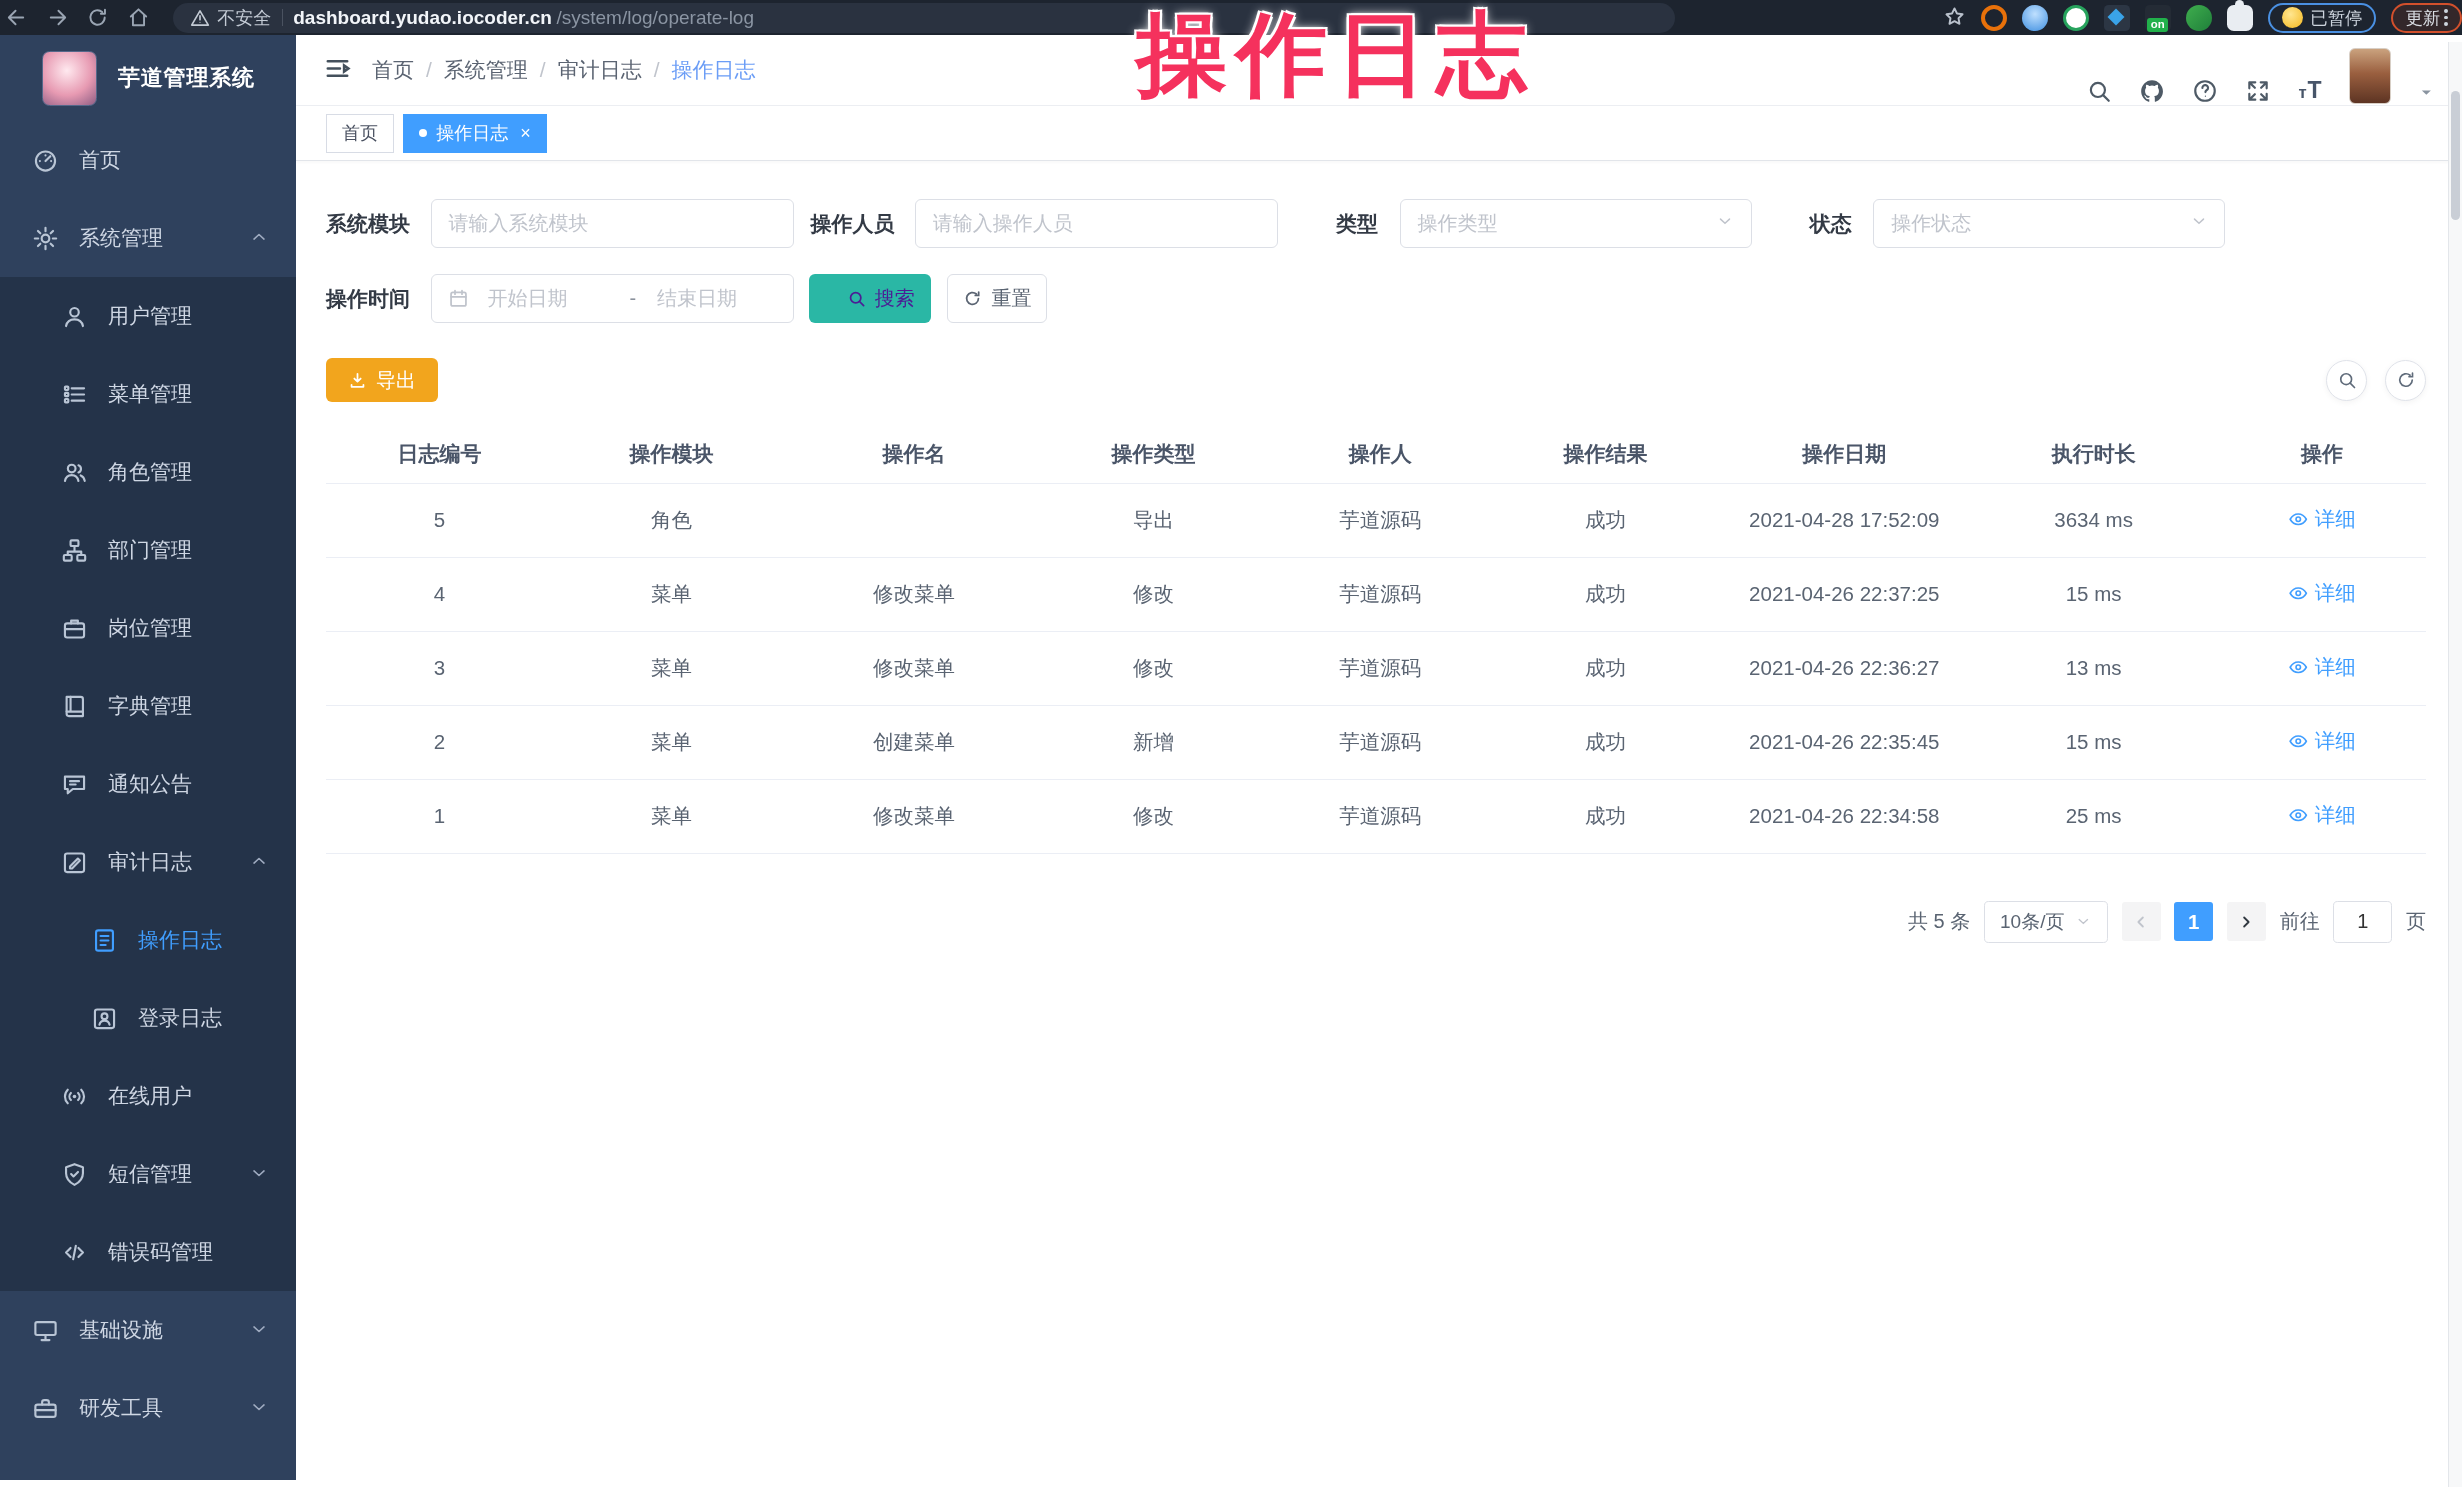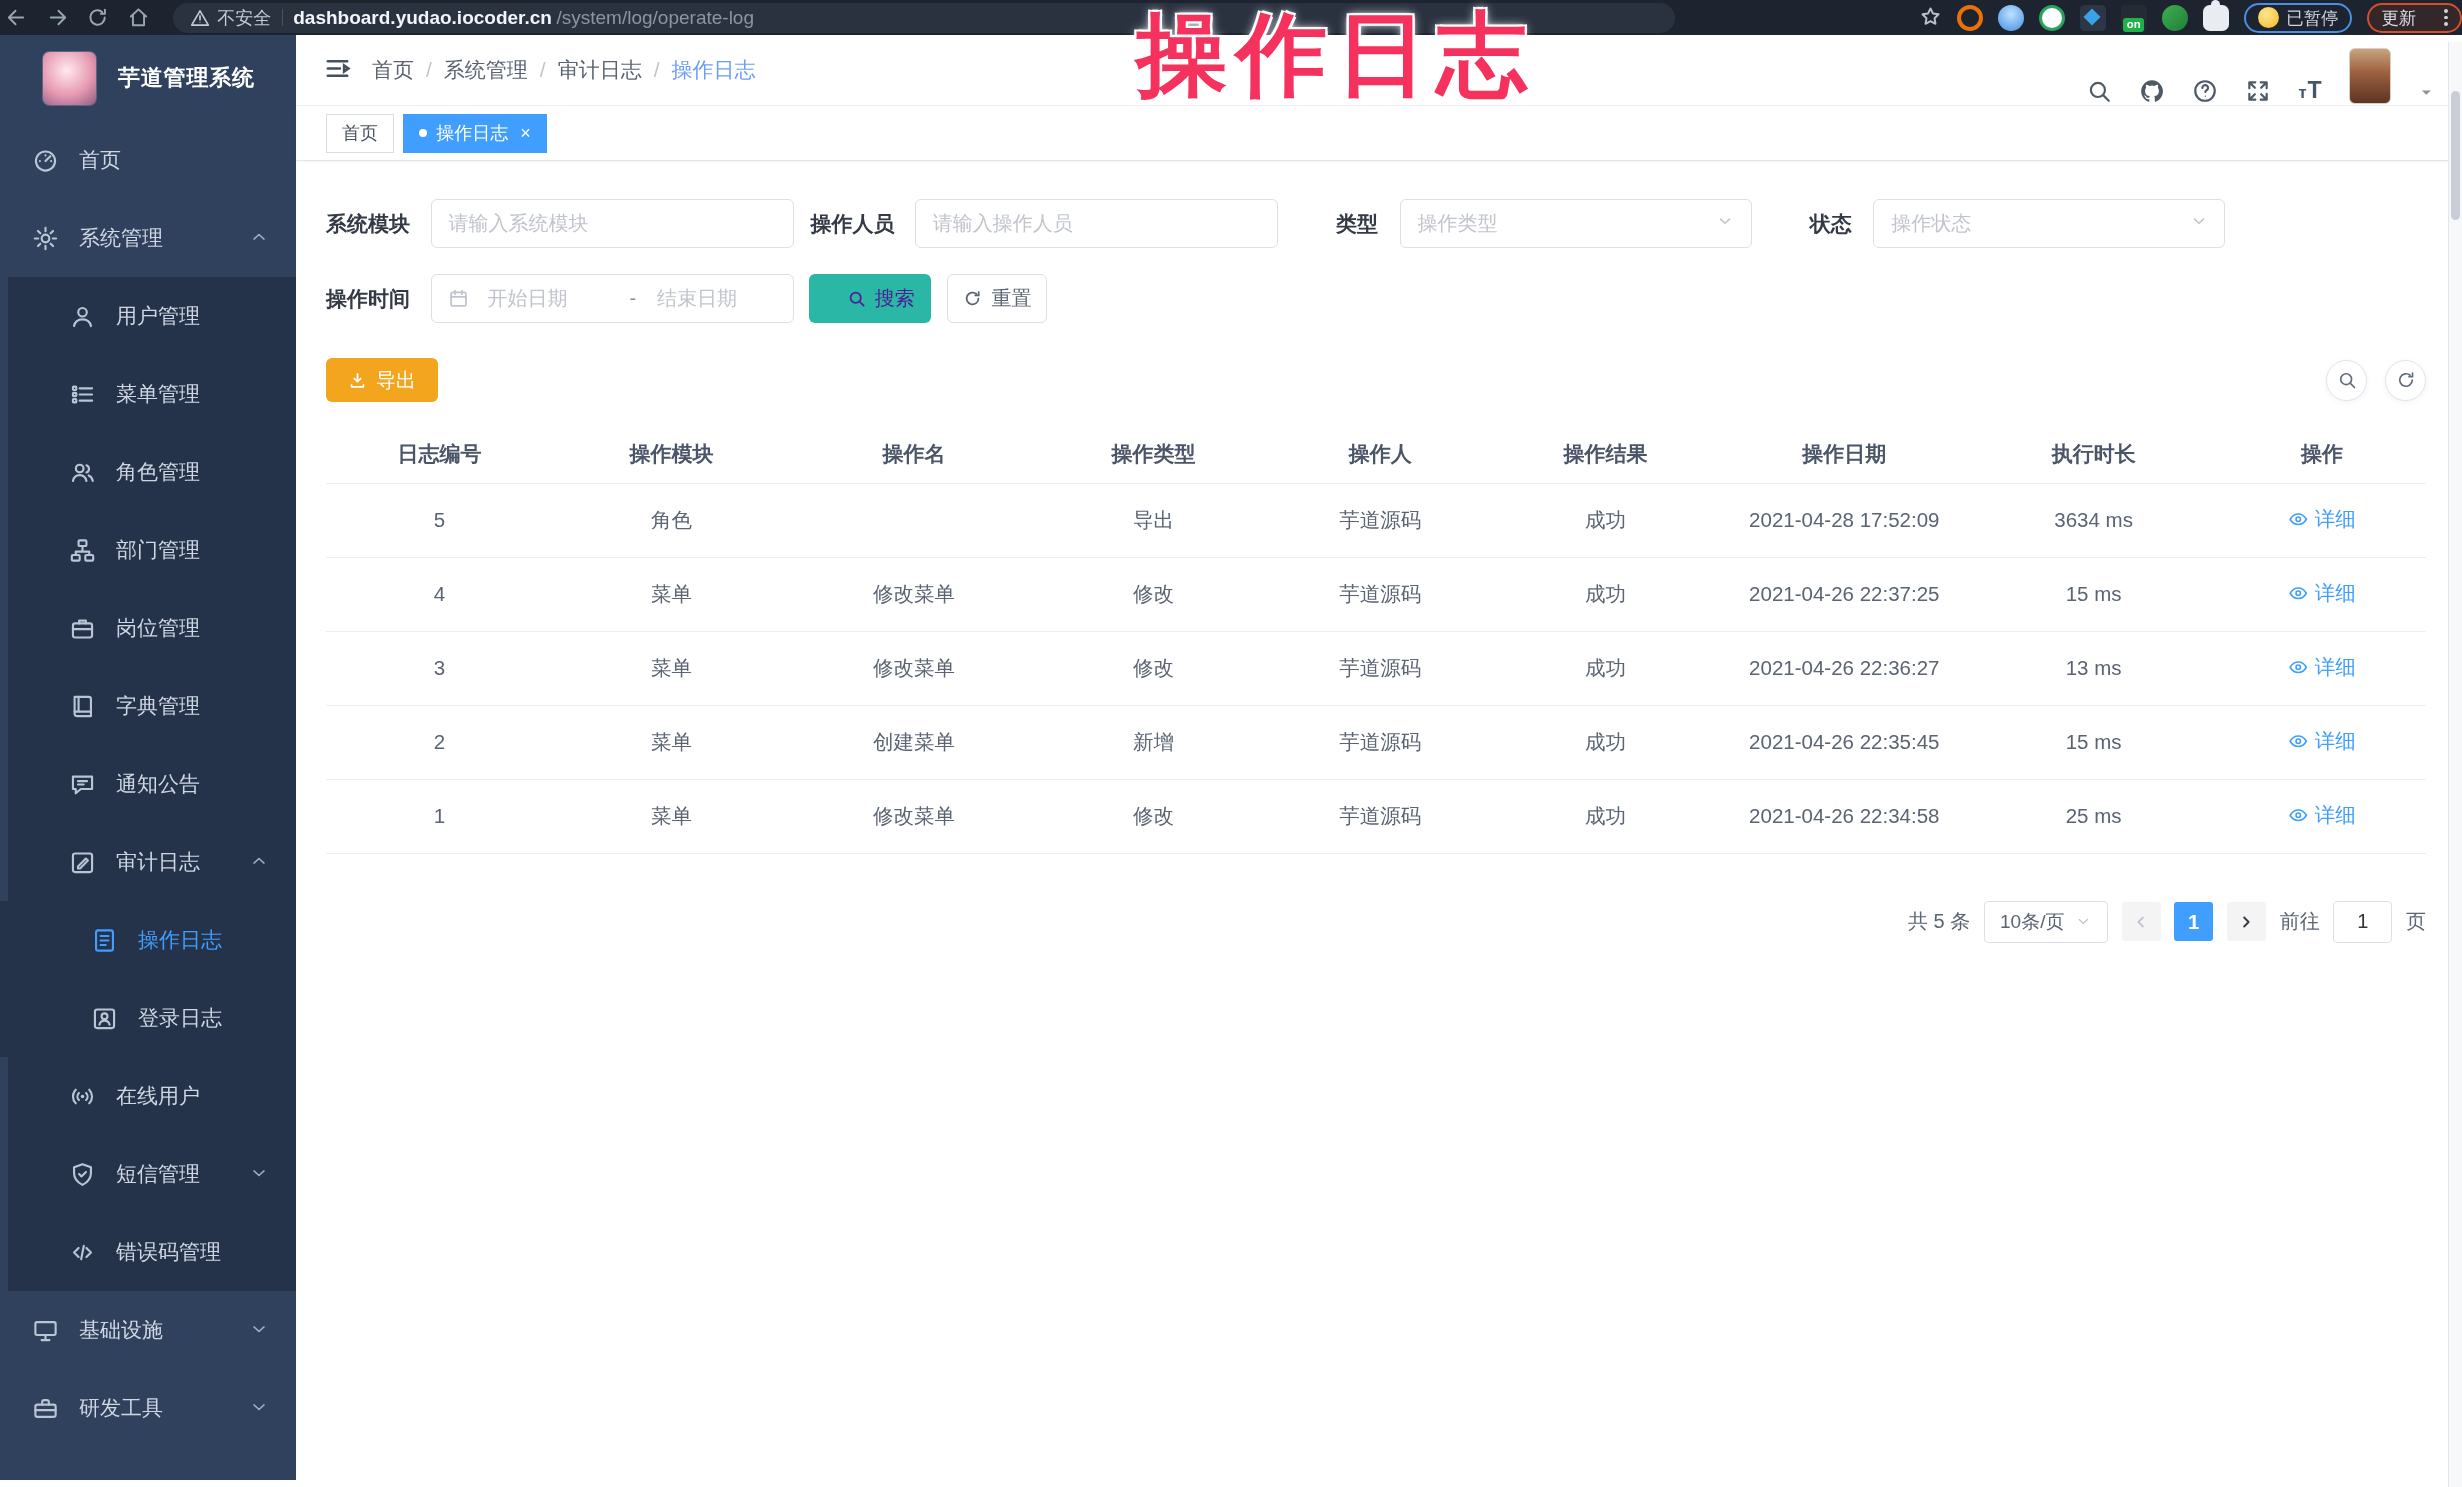--- a/index.html
+++ b/index.html
@@ -31,36 +31,36 @@
   .ext.onb{background:#242b35;border-radius:4.6px;}
   .ext .on-badge{position:absolute;left:2.3px;bottom:-1.5px;background:#21b14b;color:#fff;font-size:11.4px;
     line-height:13.7px;padding:0 3.8px;border-radius:3px;font-weight:700;}
   .ext.leaf{border-radius:50%;background:linear-gradient(135deg,#3fae4e,#1f7f3a);}
   .ext.puzzle{background:#e9edf2;border-radius:6.8px;}
   .ext.puzzle::after{content:"";position:absolute;left:8.3px;top:-4.6px;width:9px;height:9px;border-radius:50%;background:#e9edf2;}
   .pill{height:30px;border-radius:15px;display:flex;align-items:center;gap:7.6px;padding:0 12px;font-size:17.4px;}
   .pill.paused{border:2.3px solid #4a90e2;color:#cdd4dd;}
   .pill.paused .emoji{width:21px;height:21px;border-radius:50%;
     background:radial-gradient(circle at 40% 35%,#ffe690,#f4b81e);}
-  .pill.update{border:2.3px solid #d2502c;background:#33272a;color:#d9dde3;gap:28px;}
+  .pill.update{border:2.3px solid #d2502c;background:#33272a;color:#d9dde3;gap:4px;}
   .kebab{display:flex;flex-direction:column;gap:3px;}
   .kebab i{width:3.8px;height:3.8px;border-radius:50%;background:#cdd4dd;display:block;}
 
   
   .app{display:flex;height:1445px;}
   .sidebar{width:296px;flex:0 0 296px;background:var(--sidebar,#2f415d);overflow:hidden;}
   .logo-row{height:86px;display:flex;align-items:center;padding-left:42px;gap:21px;}
   .logo{width:55px;height:55px;border-radius:7.6px;
     background:radial-gradient(circle at 45% 35%,#ffe9ef,#e79ab2 55%,#8f5e84);border:0.8px solid #55688a;}
   .logo-title{color:#fff;font-size:22px;font-weight:700;letter-spacing:0.8px;}
   .menu{}
   .menu-item{height:78px;display:flex;align-items:center;position:relative;cursor:pointer;color:#cfd7e4;}
   .menu-item.sub{background:var(--sidebarSub,#243349);}
   .menu-item.l0{padding-left:32px;}
-  .menu-item.l1{padding-left:61px;margin-left:8px;}
+  .menu-item.l1{padding-left:61px;}
   .menu-item.l2{padding-left:91px;}
   .mi-icon{width:27px;height:27px;color:#b9c5d5;flex:0 0 auto;}
   .mi-icon svg{width:27px;height:27px;}
   .mi-label{font-size:21px;margin-left:20px;white-space:nowrap;}
   .mi-arrow{position:absolute;right:27px;color:#9fabc0;}
   .mi-arrow svg{width:20px;height:20px;}
   .menu-item.active,.menu-item.active .mi-icon,.menu-item.active .mi-label{color:var(--accent,#409eff);}
 
   .main{flex:1;display:flex;flex-direction:column;background:#fff;min-width:0;}
 

